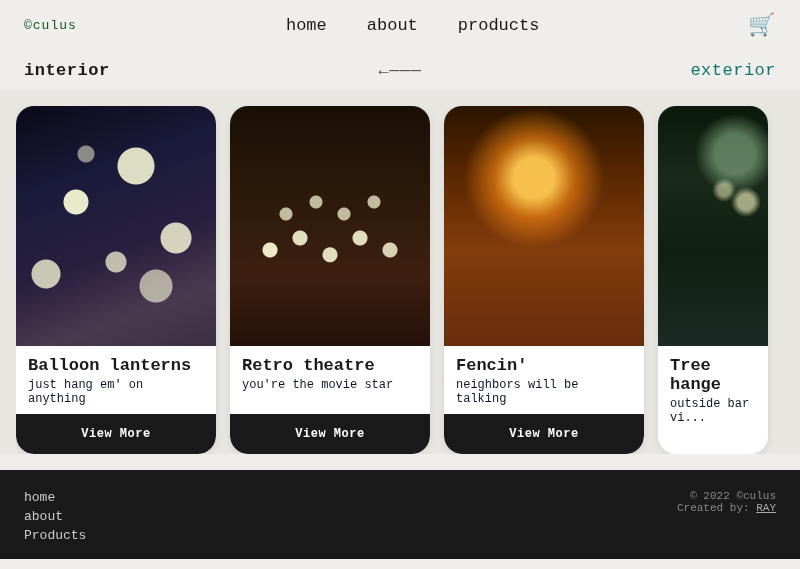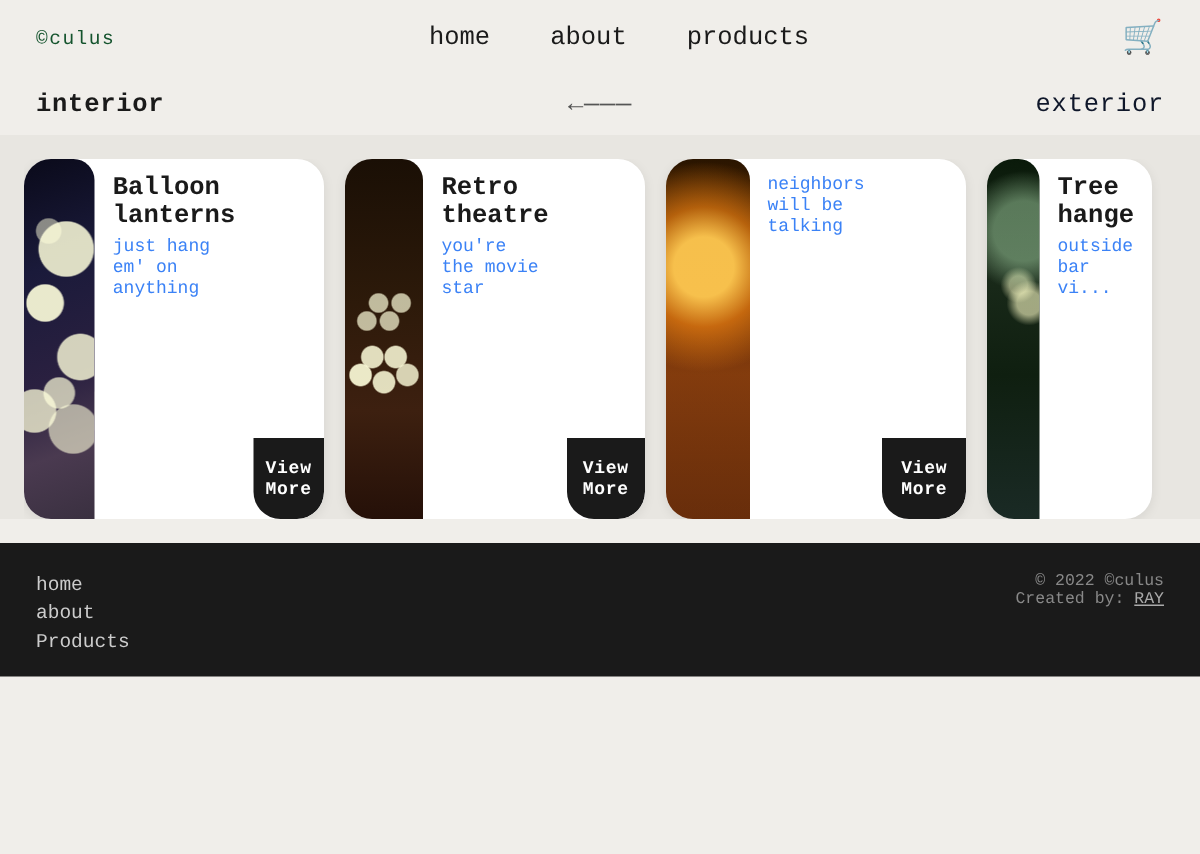--- a/index.html
+++ b/index.html
@@ -55,21 +55,21 @@
       justify-content: space-between;
     }
     .filter-bar span.active {
       font-weight: bold;
     }
     .filter-bar span.arrow {
       margin: 0 4px;
       color: #555;
     }
     .filter-bar span.inactive {
-      color: #0f172a;
+      color: #0f766e;
     }
 
     
     .product-section {
       background: #e8e6e1;
       padding: 16px 16px 0 16px;
       overflow: hidden;
     }
     .product-grid {
       display: flex;
@@ -77,21 +77,21 @@
       overflow: hidden;
     }
     .product-card {
       background: #fff;
       border-radius: 18px;
       width: 200px;
       min-width: 200px;
       flex-shrink: 0;
       overflow: hidden;
       display: flex;
-      flex-direction: row;
+      flex-direction: column;
       box-shadow: 0 2px 8px rgba(0,0,0,0.08);
     }
     .product-card-image {
       width: 100%;
       height: 240px;
       object-fit: cover;
       border-radius: 14px 14px 0 0;
       display: block;
     }
     
@@ -167,21 +167,21 @@
     }
     .product-title {
       font-size: 17px;
       font-weight: bold;
       color: #1a1a1a;
       margin-bottom: 3px;
       font-family: 'Courier New', Courier, monospace;
     }
     .product-subtitle {
       font-size: 12px;
-      color: #3b82f6;
+      color: #0f172a;
       font-family: 'Courier New', Courier, monospace;
     }
     .view-more-btn {
       background: #1a1a1a;
       color: #fff;
       border: none;
       width: 100%;
       padding: 13px 0;
       font-size: 12px;
       font-weight: bold;
@@ -266,20 +266,21 @@
       <div class="product-info">
         <div class="product-title">Retro theatre</div>
         <div class="product-subtitle">you're the movie star</div>
       </div>
       <button class="view-more-btn">View More</button>
     </div>
 
     <div class="product-card">
       <div class="product-card-image img-fencing" style="height:240px; border-radius:14px 14px 0 0;"></div>
       <div class="product-info">
+        <div class="product-title">Fencin'</div>
         <div class="product-subtitle">neighbors will be talking</div>
       </div>
       <button class="view-more-btn">View More</button>
     </div>
 
     <div class="product-card partial">
       <div class="product-card-image img-treehang" style="height:240px; border-radius:14px 14px 0 0;"></div>
       <div class="product-info">
         <div class="product-title">Tree hange</div>
         <div class="product-subtitle">outside bar vi...</div>

